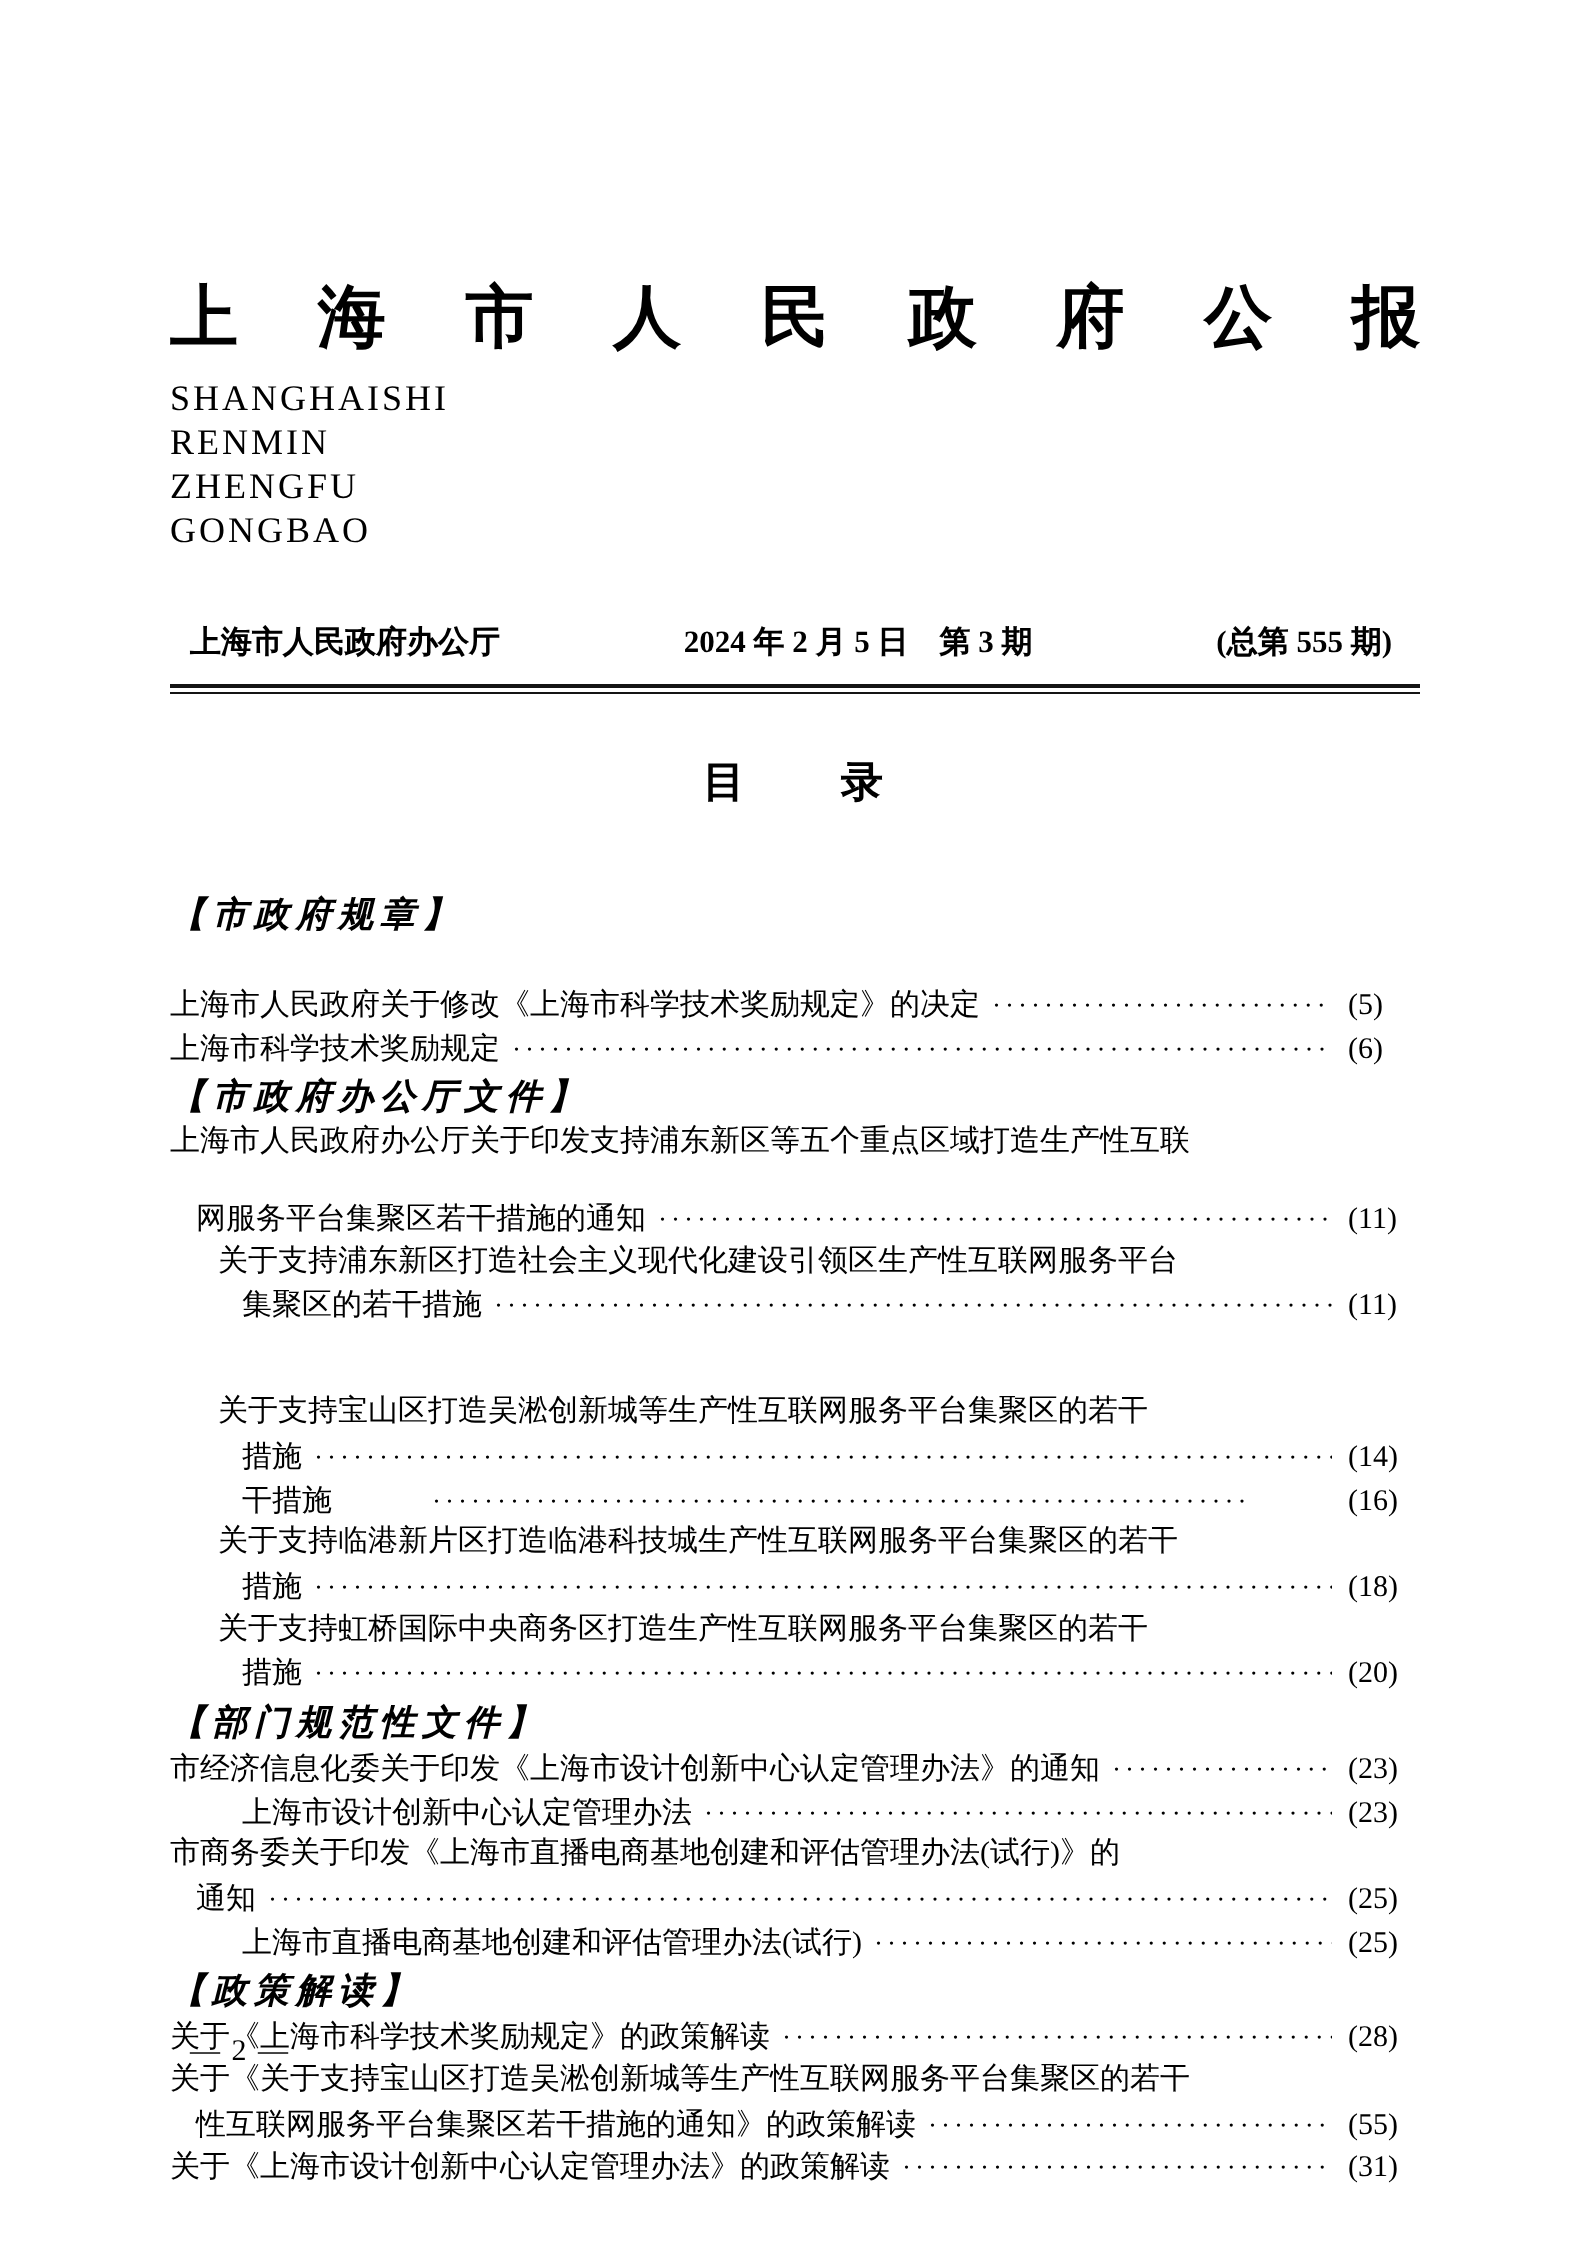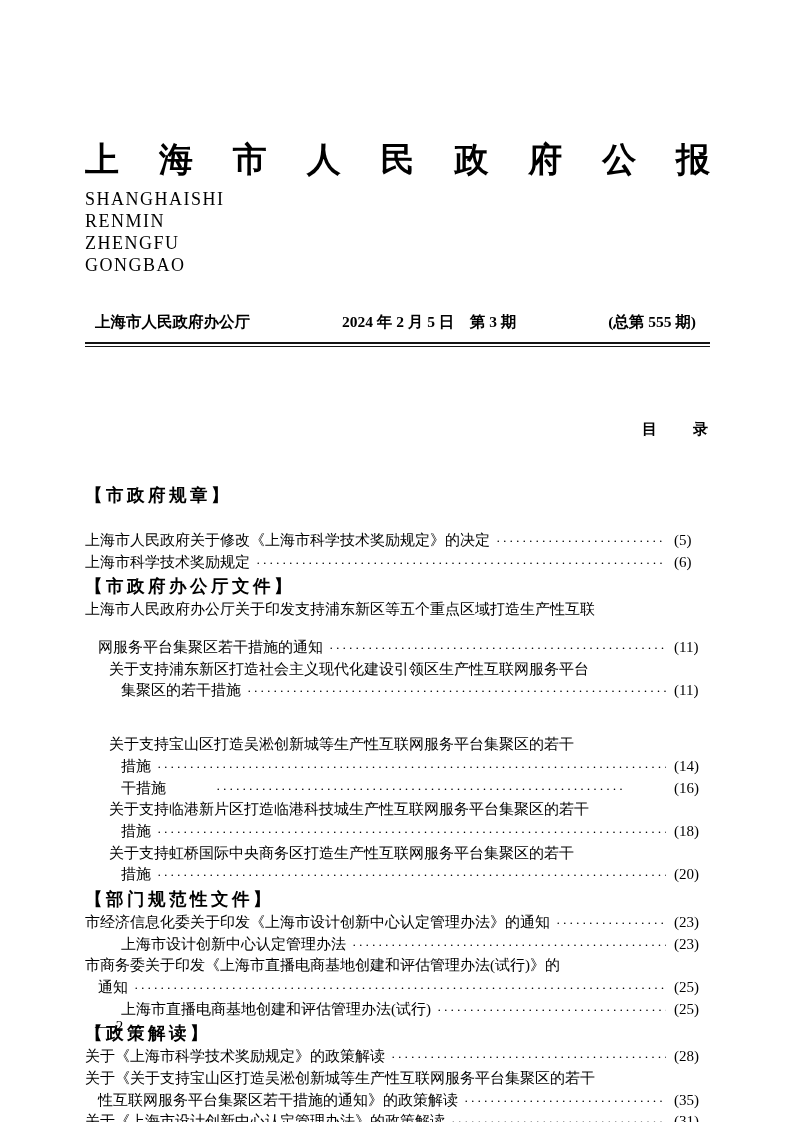--- a/index.html
+++ b/index.html
@@ -34,27 +34,27 @@
     gap:27px;
   }
   .issue-bar .num { font-family:"Liberation Serif", serif; }
   .rule-double {
     margin-top:8px; height:5px;
     border-top:2.5px solid #141414;
     border-bottom:1.5px solid #141414;
   }
   
   .toc-title {
-    margin-top:70px; text-align:right;
-    font-size:15px; font-weight:bold; line-height:25px;
+    margin-top:32px; text-align:center;
+    font-size:21px; font-weight:bold; line-height:25px;
     letter-spacing:2px;
   }
   .toc { margin-top:42px; font-size:15px; }
   .toc-heading {
-    font-size:17.5px; font-weight:bold; 
+    font-size:17.5px; font-weight:bold; font-style:italic;
     letter-spacing:3.5px; line-height:22px; margin:2px 0;
   }
   .toc-line {
     display:flex; align-items:baseline;
     height:21.7px; line-height:21.7px; white-space:nowrap;
   }
   .toc-text { flex:0 0 auto; }
   .leader {
     flex:1 1 auto; overflow:hidden; white-space:nowrap;
     margin-left:6px; font-size:13.5px; letter-spacing:2px;
@@ -191,21 +191,21 @@
         <span class="toc-text">关于《上海市科学技术奖励规定》的政策解读</span>
         <span class="leader">········································································································································································································</span>
         <span class="pg">(28)</span>
       </div>
       <div class="toc-line" style="padding-left: 0px;">
         <span class="toc-text">关于《关于支持宝山区打造吴淞创新城等生产性互联网服务平台集聚区的若干</span>
       </div>
       <div class="toc-line" style="padding-left: 13px;">
         <span class="toc-text">性互联网服务平台集聚区若干措施的通知》的政策解读</span>
         <span class="leader">········································································································································································································</span>
-        <span class="pg">(35)</span>
+        <span class="pg">(55)</span>
       </div>
       <div class="toc-line" style="padding-left: 0px;">
         <span class="toc-text">关于《上海市设计创新中心认定管理办法》的政策解读</span>
         <span class="leader">········································································································································································································</span>
         <span class="pg">(31)</span>
       </div>
     </div>
 
 </div>
 

